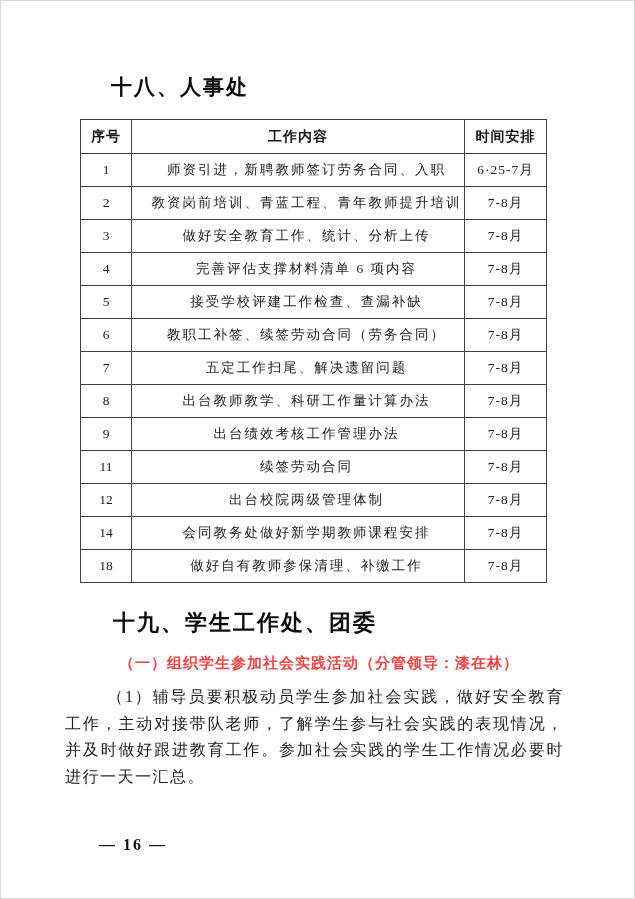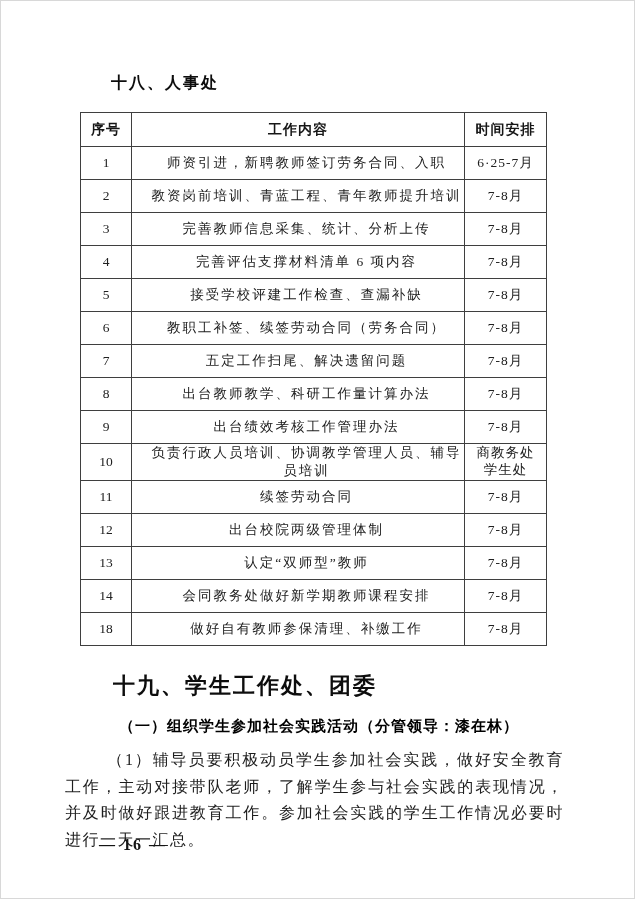--- a/index.html
+++ b/index.html
@@ -11,21 +11,21 @@
     position: relative;
     border: 1px solid #d8d8d8;
     overflow: hidden;
   }
   .sec-title {
     font-family: "Liberation Sans", "DejaVu Sans", sans-serif;
     font-weight: bold;
     color: #0d0d0d;
     letter-spacing: 2px;
   }
-  #title-18 { margin: 72px 0 0 110px; font-size: 16px; }
+  #title-18 { margin: 72px 0 0 110px; font-size: 21px; }
 
   table#work-table {
     border-collapse: collapse;
     table-layout: fixed;
     width: 466px;
     margin: 18px 0 0 79px;
     border-radius: 17px;
   }
   col.c-no   { width: 51px; }
   col.c-content { width: 333px; }
@@ -48,21 +48,21 @@
     letter-spacing: 1px;
     white-space: pre-line;
     line-height: 1.25;
   }
 
   #title-19 { margin: 25px 0 0 112px; font-size: 22px; }
   #sub-19 {
     margin: 16px 0 0 118px;
     font-size: 15px;
     font-weight: bold;
-    color: #000000;
+    color: #ef4444;
     letter-spacing: 1px;
     font-family: "Liberation Serif", "DejaVu Serif", serif;
   }
   #para-19 {
     margin: 11px 70px 0 64px;
     font-size: 16px;
     letter-spacing: 1.5px;
     line-height: 26.5px;
     text-align: justify;
     text-indent: 42px;
@@ -102,21 +102,21 @@
         <td class="cell-content">师资引进，新聘教师签订劳务合同、入职</td>
         <td class="cell-time">6·25-7月</td>
       </tr>
       <tr>
         <td class="cell-no">2</td>
         <td class="cell-content">教资岗前培训、青蓝工程、青年教师提升培训</td>
         <td class="cell-time">7-8月</td>
       </tr>
       <tr>
         <td class="cell-no">3</td>
-        <td class="cell-content">完善教师信息采集、统计、分析上传</td>
+        <td class="cell-content">做好安全教育工作、统计、分析上传</td>
         <td class="cell-time">7-8月</td>
       </tr>
       <tr>
         <td class="cell-no">4</td>
         <td class="cell-content">完善评估支撑材料清单 6 项内容</td>
         <td class="cell-time">7-8月</td>
       </tr>
       <tr>
         <td class="cell-no">5</td>
         <td class="cell-content">接受学校评建工作检查、查漏补缺</td>
@@ -136,38 +136,27 @@
         <td class="cell-no">8</td>
         <td class="cell-content">出台教师教学、科研工作量计算办法</td>
         <td class="cell-time">7-8月</td>
       </tr>
       <tr>
         <td class="cell-no">9</td>
         <td class="cell-content">出台绩效考核工作管理办法</td>
         <td class="cell-time">7-8月</td>
       </tr>
       <tr>
-        <td class="cell-no">10</td>
-        <td class="cell-content">负责行政人员培训、协调教学管理人员、辅导员培训</td>
-        <td class="cell-time">商教务处
-学生处</td>
-      </tr>
-      <tr>
         <td class="cell-no">11</td>
         <td class="cell-content">续签劳动合同</td>
         <td class="cell-time">7-8月</td>
       </tr>
       <tr>
         <td class="cell-no">12</td>
         <td class="cell-content">出台校院两级管理体制</td>
-        <td class="cell-time">7-8月</td>
-      </tr>
-      <tr>
-        <td class="cell-no">13</td>
-        <td class="cell-content">认定“双师型”教师</td>
         <td class="cell-time">7-8月</td>
       </tr>
       <tr>
         <td class="cell-no">14</td>
         <td class="cell-content">会同教务处做好新学期教师课程安排</td>
         <td class="cell-time">7-8月</td>
       </tr>
       <tr>
         <td class="cell-no">18</td>
         <td class="cell-content">做好自有教师参保清理、补缴工作</td>

